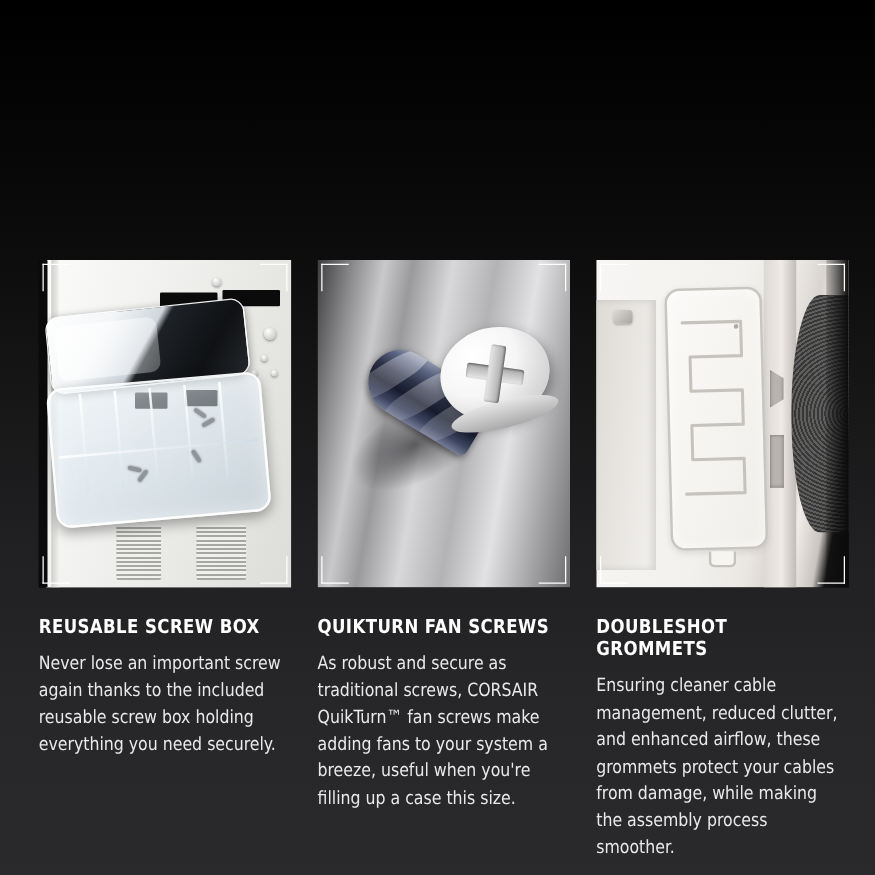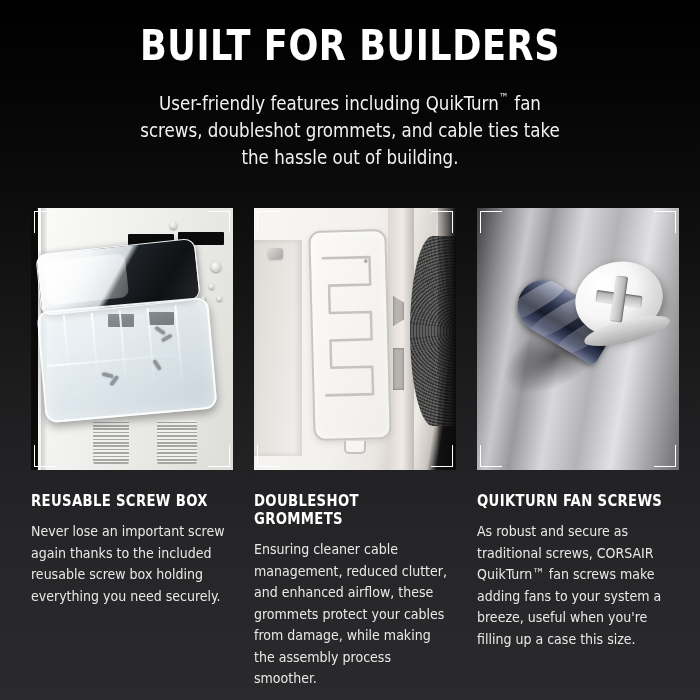--- a/index.html
+++ b/index.html
@@ -278,24 +278,20 @@
     box-shadow:inset 0 1px 2px rgba(0,0,0,.45);
   }
   .p3-cross.a { transform:translate(-50%,-50%) rotate(22deg); }
   .p3-cross.b { transform:translate(-50%,-50%) rotate(112deg); }
 </style>
 </head>
 <body>
 
 <div class="page">
 
-  <div class="header">
-    <div class="headline">BUILT FOR BUILDERS</div>
-    <div class="subhead"><span>User-friendly features including QuikTurn</span><span class="tm">™</span><span> fan screws, doubleshot grommets, and cable ties take the hassle out of building.</span></div>
-  </div>
 
   <div class="columns">
 
     <div class="col">
       <div class="panel">
         <div class="panel-art">
           <div class="p1-bg"></div>
           <div class="p1-wall"></div>
           <div class="p1-rail"></div>
           <div class="p1-slot" style="left:48%;top:26px;width:46px;height:15px;"></div>
@@ -327,51 +323,20 @@
             <div class="p1-screw" style="left:108px;top:60px;transform:rotate(62deg);"></div>
           </div>
         </div>
         <span class="brk tl"></span>
         <span class="brk tr"></span>
         <span class="brk bl"></span>
         <span class="brk br"></span>
       </div>
       <div class="cap-title">REUSABLE SCREW BOX</div>
       <div class="cap-body">Never lose an important screw again thanks to the included reusable screw box holding everything you need securely.</div>
-    </div>
-
-    <div class="col">
-      <div class="panel">
-        <div class="panel-art">
-          <div class="p2-bg"></div>
-          <div class="p2-recess"></div>
-          <div class="p2-boltA"></div>
-          <div class="p2-edge"></div>
-          <div class="p2-slotA" style="top:88px;height:30px;clip-path:polygon(0 0,100% 22%,100% 78%,0 100%);"></div>
-          <div class="p2-slotA" style="top:140px;height:42px;"></div>
-          <div class="p2-fan"></div>
-          <div class="p2-dark"></div>
-
-          <div class="p2-grommet">
-            <div class="p2-zig">
-              <svg viewBox="0 0 62 190" preserveAspectRatio="none" aria-hidden="true">
-                <path d="M4 16 L54 16 L54 44 L10 44 L10 72 L54 72 L54 100 L10 100 L10 128 L54 128 L54 156 L4 156" fill="none" stroke="#c6c3be" stroke-width="2.6" stroke-linejoin="round" stroke-linecap="round"></path>
-                <circle cx="50" cy="20" r="2" fill="#aeaba6"></circle>
-              </svg>
-            </div>
-          </div>
-          <div class="p2-tab"></div>
-        </div>
-        <span class="brk tl"></span>
-        <span class="brk tr"></span>
-        <span class="brk bl"></span>
-        <span class="brk br"></span>
-      </div>
-      <div class="cap-title">DOUBLESHOT GROMMETS</div>
-      <div class="cap-body">Ensuring cleaner cable management, reduced clutter, and enhanced airflow, these grommets protect your cables from damage, while making the assembly process smoother.</div>
     </div>
 
     <div class="col">
       <div class="panel">
         <div class="panel-art">
           <div class="p3-bg"></div>
           <div class="p3-shadow"></div>
           <div class="p3-screw">
             <div class="p3-shaft">
               <div class="p3-thread" style="left:4px;"></div>
@@ -386,14 +351,45 @@
         </div>
         <span class="brk tl"></span>
         <span class="brk tr"></span>
         <span class="brk bl"></span>
         <span class="brk br"></span>
       </div>
       <div class="cap-title">QUIKTURN FAN SCREWS</div>
       <div class="cap-body">As robust and secure as traditional screws, CORSAIR QuikTurn™ fan screws make adding fans to your system a breeze, useful when you're filling up a case this size.</div>
     </div>
 
+    <div class="col">
+      <div class="panel">
+        <div class="panel-art">
+          <div class="p2-bg"></div>
+          <div class="p2-recess"></div>
+          <div class="p2-boltA"></div>
+          <div class="p2-edge"></div>
+          <div class="p2-slotA" style="top:88px;height:30px;clip-path:polygon(0 0,100% 22%,100% 78%,0 100%);"></div>
+          <div class="p2-slotA" style="top:140px;height:42px;"></div>
+          <div class="p2-fan"></div>
+          <div class="p2-dark"></div>
+
+          <div class="p2-grommet">
+            <div class="p2-zig">
+              <svg viewBox="0 0 62 190" preserveAspectRatio="none" aria-hidden="true">
+                <path d="M4 16 L54 16 L54 44 L10 44 L10 72 L54 72 L54 100 L10 100 L10 128 L54 128 L54 156 L4 156" fill="none" stroke="#c6c3be" stroke-width="2.6" stroke-linejoin="round" stroke-linecap="round"></path>
+                <circle cx="50" cy="20" r="2" fill="#aeaba6"></circle>
+              </svg>
+            </div>
+          </div>
+          <div class="p2-tab"></div>
+        </div>
+        <span class="brk tl"></span>
+        <span class="brk tr"></span>
+        <span class="brk bl"></span>
+        <span class="brk br"></span>
+      </div>
+      <div class="cap-title">DOUBLESHOT GROMMETS</div>
+      <div class="cap-body">Ensuring cleaner cable management, reduced clutter, and enhanced airflow, these grommets protect your cables from damage, while making the assembly process smoother.</div>
+    </div>
+
   </div>
 </div>
 
 </body></html>

